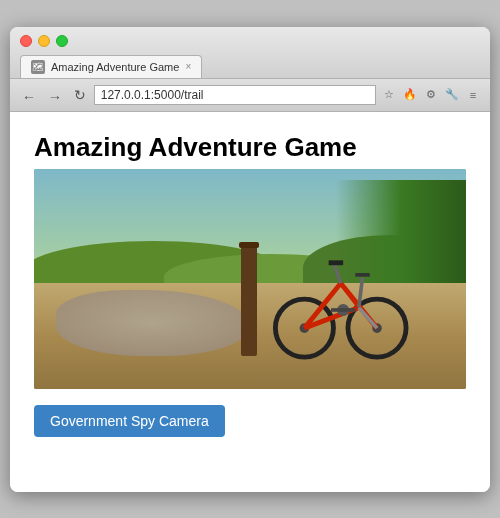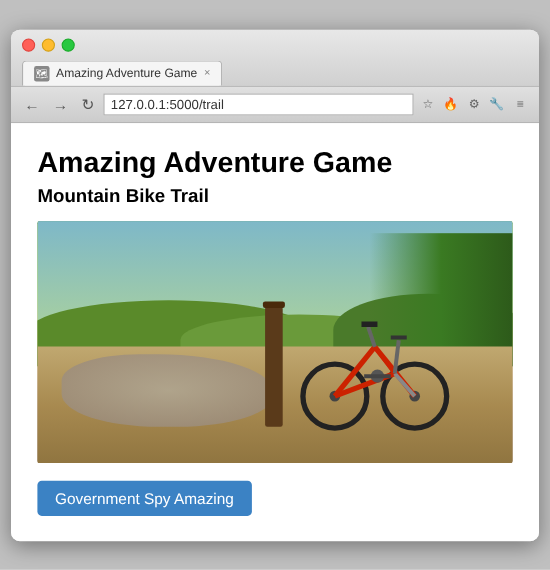--- a/index.html
+++ b/index.html
@@ -328,21 +328,20 @@
       <div class="nav-icon-btn">☆</div>
       <div class="nav-icon-btn">🔥</div>
       <div class="nav-icon-btn">⚙</div>
       <div class="nav-icon-btn">🔧</div>
       <div class="nav-icon-btn">≡</div>
     </div>
   </div>
 
   <div class="page-content">
     <h1 class="page-title">Amazing Adventure Game</h1>
-    <h2 class="page-subtitle">Mountain Bike Trail</h2>
 
     
     <div class="trail-image">
       <div class="trail-sky"></div>
       <div class="trail-hills">
         <div class="hill1"></div>
         <div class="hill2"></div>
         <div class="hill3"></div>
       </div>
       <div class="trail-trees-right"></div>
@@ -374,15 +373,15 @@
           <line x1="60" y1="35" x2="55" y2="20" stroke="#666" stroke-width="3"></line>
           <line x1="50" y1="18" x2="62" y2="18" stroke="#222" stroke-width="4"></line>
 
           <circle cx="62" cy="57" r="5" fill="#555"></circle>
           <line x1="52" y1="57" x2="72" y2="57" stroke="#444" stroke-width="3"></line>
         </svg>
       </div>
     </div>
 
     
-    <button class="goto-button">Government Spy Amazing</button>
+    <button class="goto-button">Government Spy Camera</button>
   </div>
 </div>
 
 </body></html>

